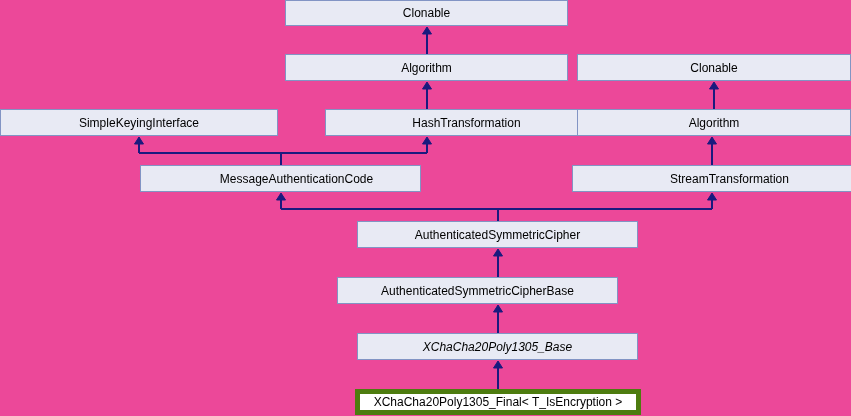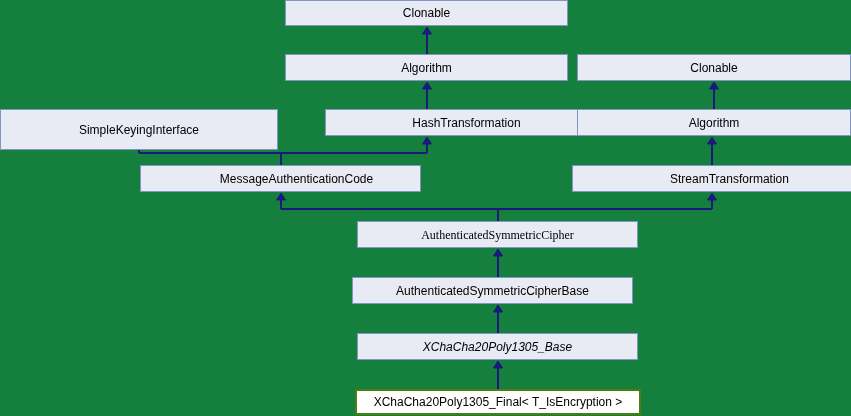--- a/index.html
+++ b/index.html
@@ -8,21 +8,21 @@
     padding: 0;
     background: #ffffff;
   }
   body {
     font-family: "Liberation Sans", sans-serif;
   }
   #diagram {
     position: relative;
     width: 851px;
     height: 416px;
-    background: #15803d;
+    background: #ec4899;
     overflow: hidden;
   }
   #edge-layer {
     position: absolute;
     left: 0;
     top: 0;
     width: 851px;
     height: 416px;
     pointer-events: none;
   }
@@ -36,21 +36,21 @@
     justify-content: center;
     color: #000000;
     font-size: 12px;
     line-height: 1;
     letter-spacing: 0px;
     white-space: nowrap;
     overflow: hidden;
   }
   .node.current {
     background: #ffffff;
-    border: 2px solid #4d7c0f;
+    border: 5px solid #4d7c0f;
   }
   .node-label {
     display: block;
     text-align: center;
     padding: 0 4px;
   }
 </style>
 </head>
 <body>
 
@@ -86,39 +86,39 @@
   <div id="node-layer">
       <div class="node" style="left: 285px; top: 0px; width: 283px; height: 26px;">
         <span class="node-label">Clonable</span>
       </div>
       <div class="node" style="left: 285px; top: 54px; width: 283px; height: 27px;">
         <span class="node-label">Algorithm</span>
       </div>
       <div class="node" style="left: 577px; top: 54px; width: 274px; height: 27px;">
         <span class="node-label">Clonable</span>
       </div>
-      <div class="node" style="left: 0px; top: 109px; width: 278px; height: 41px;">
+      <div class="node" style="left: 0px; top: 109px; width: 278px; height: 27px;">
         <span class="node-label">SimpleKeyingInterface</span>
       </div>
       <div class="node" style="left: 285px; top: 109px; width: 283px; height: 27px; margin-left: 40px;">
         <span class="node-label">HashTransformation</span>
       </div>
       <div class="node" style="left: 577px; top: 109px; width: 274px; height: 27px;">
         <span class="node-label">Algorithm</span>
       </div>
       <div class="node" style="left: 140px; top: 165px; width: 281px; height: 27px; padding-left: 32px;">
         <span class="node-label">MessageAuthenticationCode</span>
       </div>
       <div class="node" style="left: 572px; top: 165px; width: 315px; height: 27px;">
         <span class="node-label">StreamTransformation</span>
       </div>
-      <div class="node" style="left: 357px; top: 221px; width: 281px; height: 27px; font-family: Liberation Serif, serif;">
+      <div class="node" style="left: 357px; top: 221px; width: 281px; height: 27px;">
         <span class="node-label">AuthenticatedSymmetricCipher</span>
       </div>
-      <div class="node" style="left: 352px; top: 277px; width: 281px; height: 27px;">
+      <div class="node" style="left: 337px; top: 277px; width: 281px; height: 27px;">
         <span class="node-label">AuthenticatedSymmetricCipherBase</span>
       </div>
       <div class="node" style="left: 357px; top: 333px; width: 281px; height: 27px; font-style: italic;">
         <span class="node-label">XChaCha20Poly1305_Base</span>
       </div>
       <div class="node current" style="left: 355px; top: 389px; width: 286px; height: 26px;">
         <span class="node-label">XChaCha20Poly1305_Final&lt; T_IsEncryption &gt;</span>
       </div>
     </div>
 </div>

